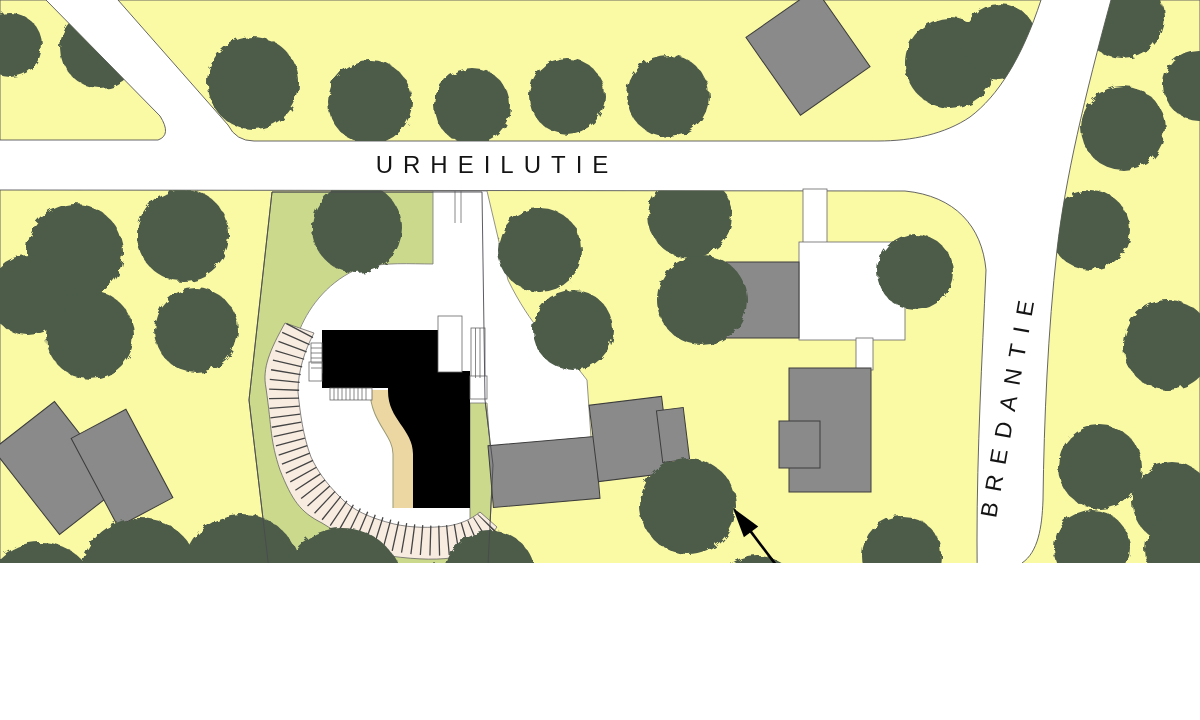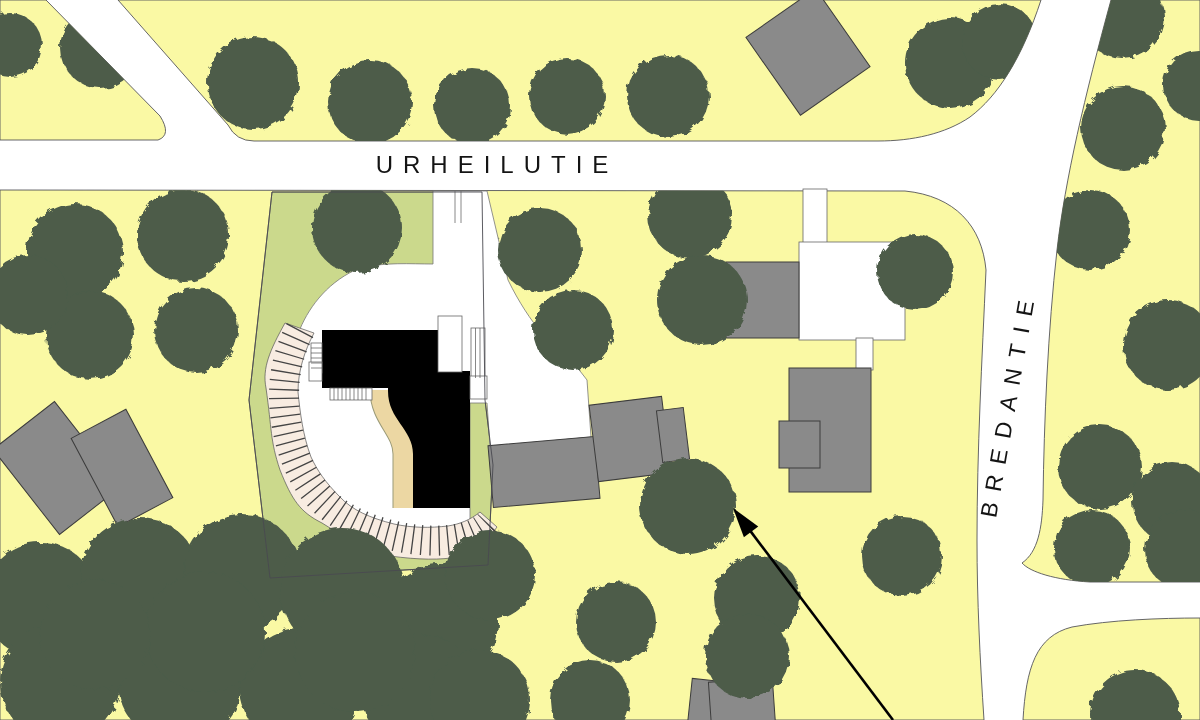--- a/index.html
+++ b/index.html
@@ -1,16 +1,16 @@
 <!DOCTYPE html>
 <html><head>
 <meta charset="utf-8">
 <style>
   html,body{margin:0;padding:0;background:#fff;}
-  .stage{position:relative;width:1200px;height:720px;overflow:hidden;background:#fff;}
+  .stage{position:relative;width:1200px;height:563px;overflow:hidden;background:#fff;}
   svg{display:block;}
   text{font-family:"Liberation Sans","DejaVu Sans",sans-serif;}
 </style>
 </head>
 <body>
 
 <div class="stage">
 <svg width="1200" height="720" viewBox="0 0 1200 720">
   <defs>
     <filter id="rough" x="-10%" y="-10%" width="120%" height="120%">

